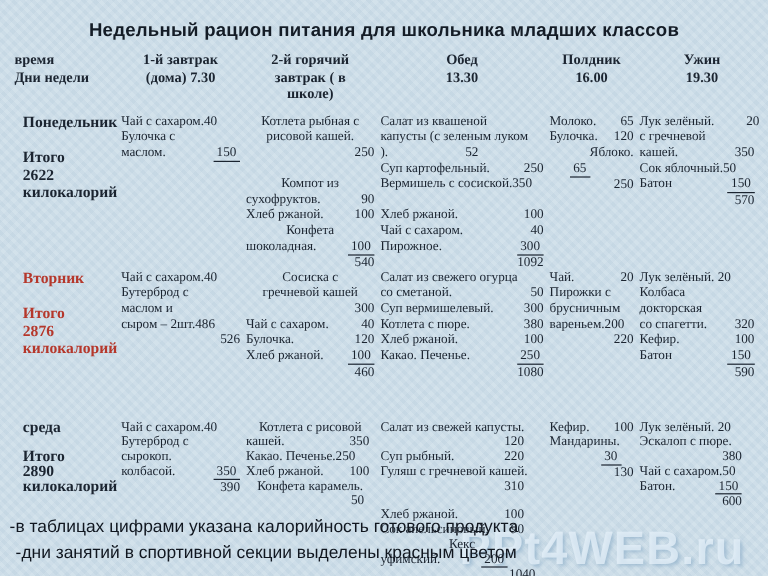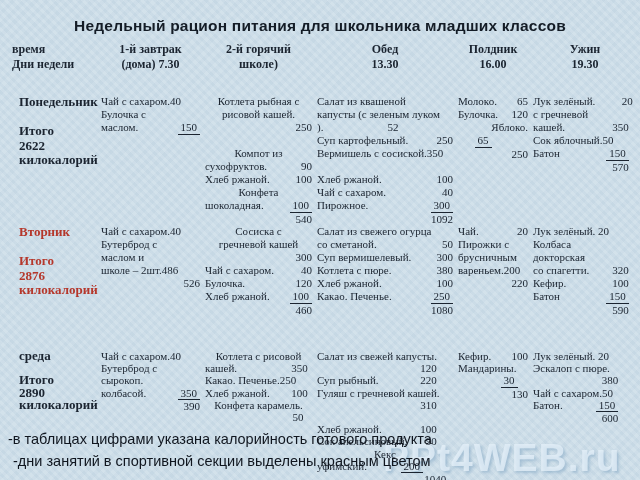--- a/index.html
+++ b/index.html
@@ -74,20 +74,23 @@
       </div>
       <div class="ln c">
         <span class="t">(дома) 7.30</span>
       </div>
     </div>
     <div class="cell hdr row-h">
       <div class="ln c">
         <span class="t">2-й горячий</span>
       </div>
       <div class="ln c">
+        <span class="t">завтрак ( в</span>
+      </div>
+      <div class="ln c">
         <span class="t">школе)</span>
       </div>
     </div>
     <div class="cell hdr row-h">
       <div class="ln c">
         <span class="t">Обед</span>
       </div>
       <div class="ln c">
         <span class="t">13.30</span>
       </div>
@@ -278,21 +281,21 @@
       <div class="ln">
         <span class="t">Чай с сахаром.40</span>
       </div>
       <div class="ln">
         <span class="t">Бутерброд с</span>
       </div>
       <div class="ln">
         <span class="t">маслом и</span>
       </div>
       <div class="ln">
-        <span class="t">школе – 2шт.486</span>
+        <span class="t">сыром – 2шт.486</span>
       </div>
       <div class="ln">
         <span class="t">&nbsp;</span>
         <span class="n">526</span>
       </div>
     </div>
     <div class="cell meal row1">
       <div class="ln c">
         <span class="t">Сосиска с</span>
       </div>

